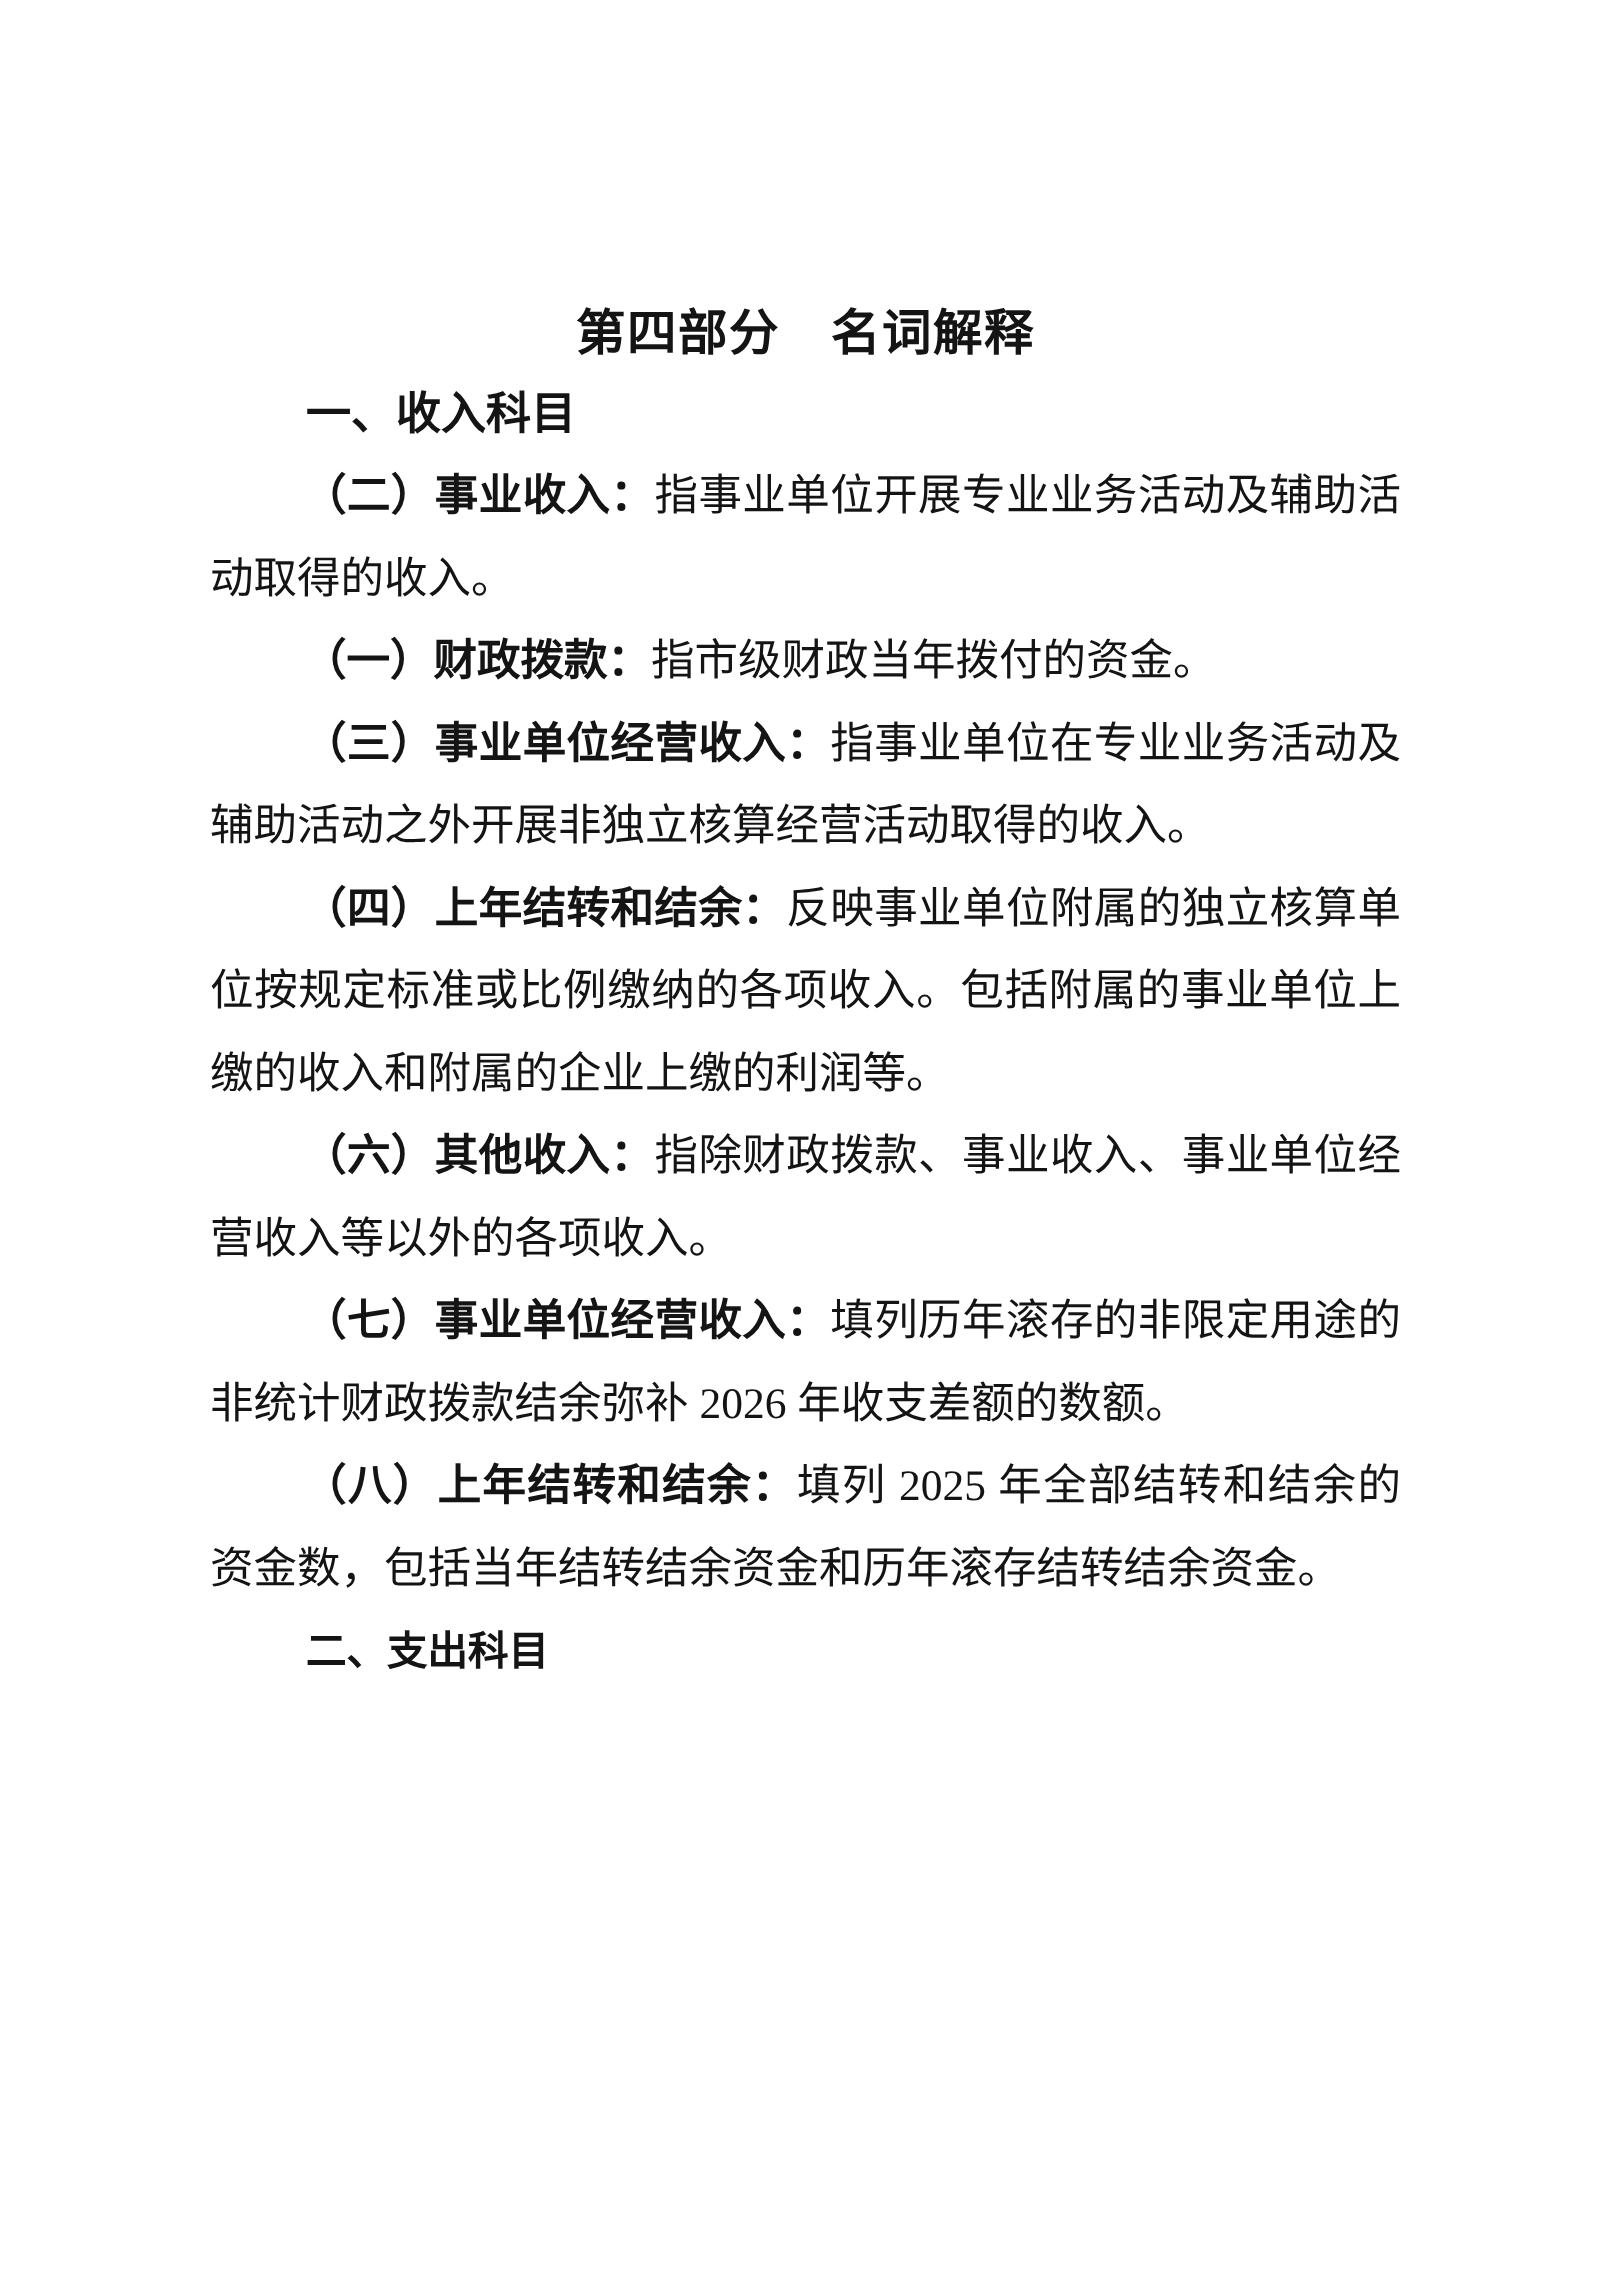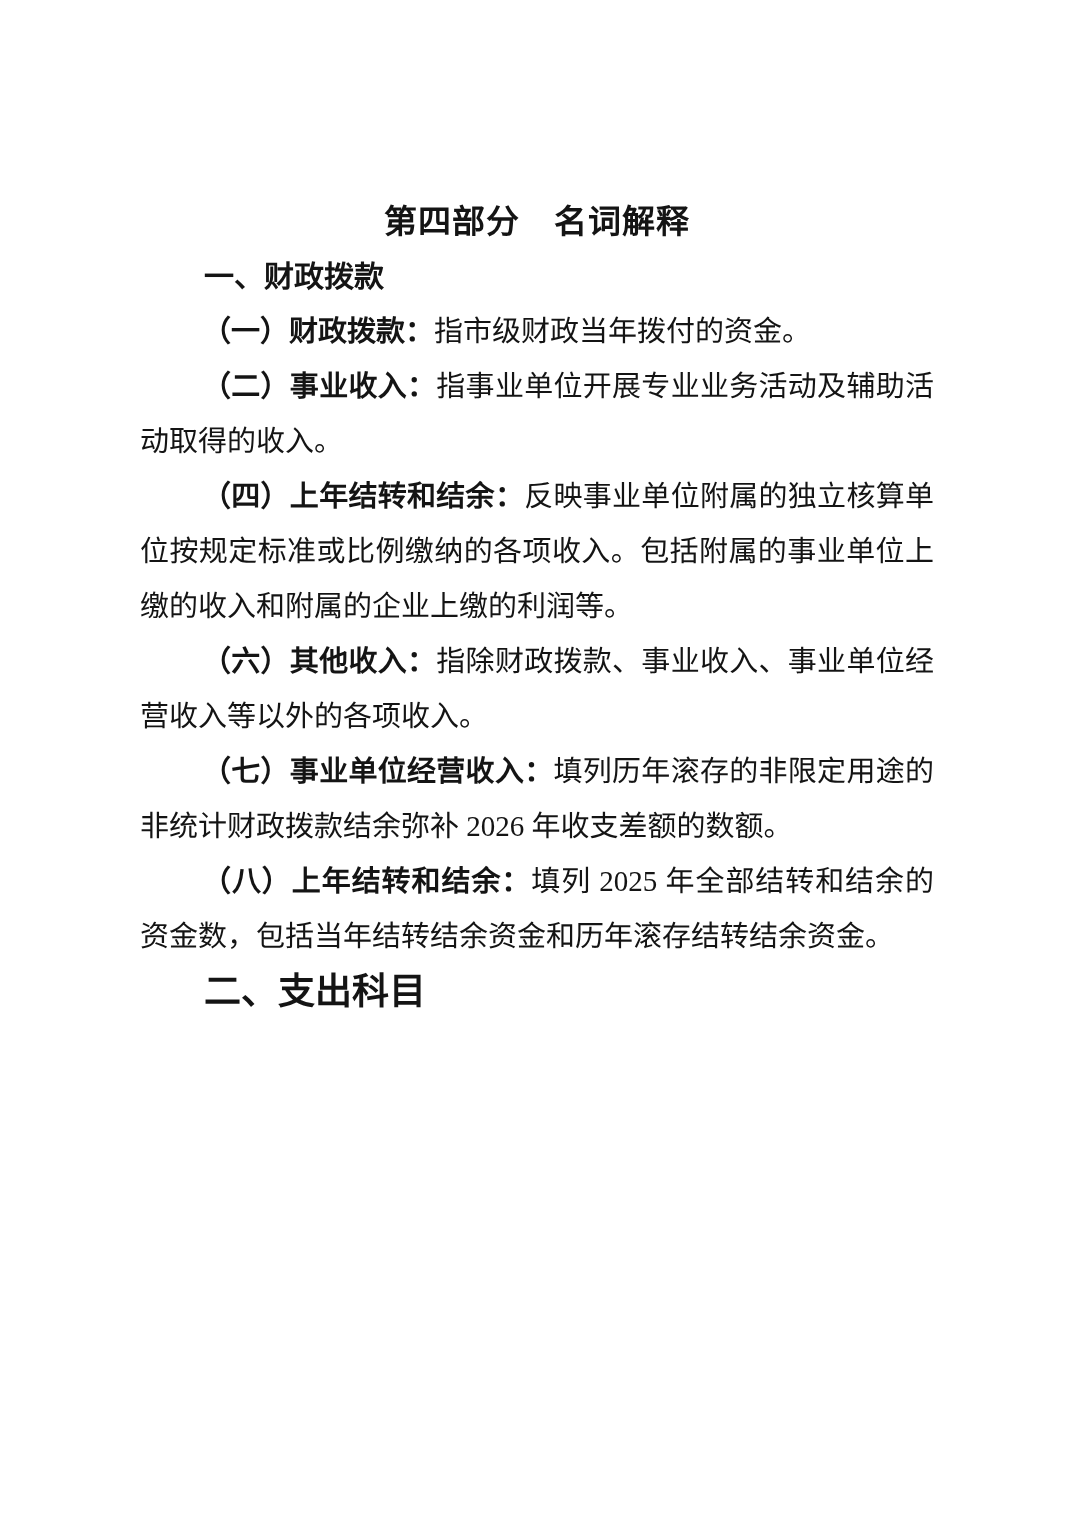--- a/index.html
+++ b/index.html
@@ -37,47 +37,48 @@
     margin: 0;
     font-size: 30px;
     line-height: 55px;
     font-weight: 700;
     text-indent: 64px;
     text-align: justify;
   }
   
   .section:nth-of-type(2) .heading {
     font-family: "DejaVu Sans", "Liberation Sans", sans-serif;
-    font-size: 37px;
+    font-size: 27px;
   }
   .para {
     margin: 0;
     font-size: 29px;
     line-height: 55px;
     text-indent: 62px;
     text-align: justify;
     text-justify: inter-character;
   }
   .term {
     font-weight: 700;
   }
 </style>
 </head>
 <body>
 
 <div class="page">
   <h1 class="title">第四部分　名词解释</h1>
   <div>
   <section class="section">
-    <h2 class="heading">一、财政拨款</h2>
+    <h2 class="heading">一、收入科目</h2>
     <div>
+  <p class="para"><span class="term">（二）事业收入：</span><span>指事业单位开展专业业务活动及辅助活动取得的收入。</span></p>
+
   <p class="para"><span class="term">（一）财政拨款：</span><span>指市级财政当年拨付的资金。</span></p>
 
-  <p class="para"><span class="term">（二）事业收入：</span><span>指事业单位开展专业业务活动及辅助活动取得的收入。</span></p>
-
+  <p class="para"><span class="term">（三）事业单位经营收入：</span><span>指事业单位在专业业务活动及辅助活动之外开展非独立核算经营活动取得的收入。</span></p>
 
   <p class="para"><span class="term">（四）上年结转和结余：</span><span>反映事业单位附属的独立核算单位按规定标准或比例缴纳的各项收入。包括附属的事业单位上缴的收入和附属的企业上缴的利润等。</span></p>
 
 
   <p class="para"><span class="term">（六）其他收入：</span><span>指除财政拨款、事业收入、事业单位经营收入等以外的各项收入。</span></p>
 
   <p class="para"><span class="term">（七）事业单位经营收入：</span><span>填列历年滚存的非限定用途的非统计财政拨款结余弥补 2026 年收支差额的数额。</span></p>
 
   <p class="para"><span class="term">（八）上年结转和结余：</span><span>填列 2025 年全部结转和结余的资金数，包括当年结转结余资金和历年滚存结转结余资金。</span></p>
 </div>

